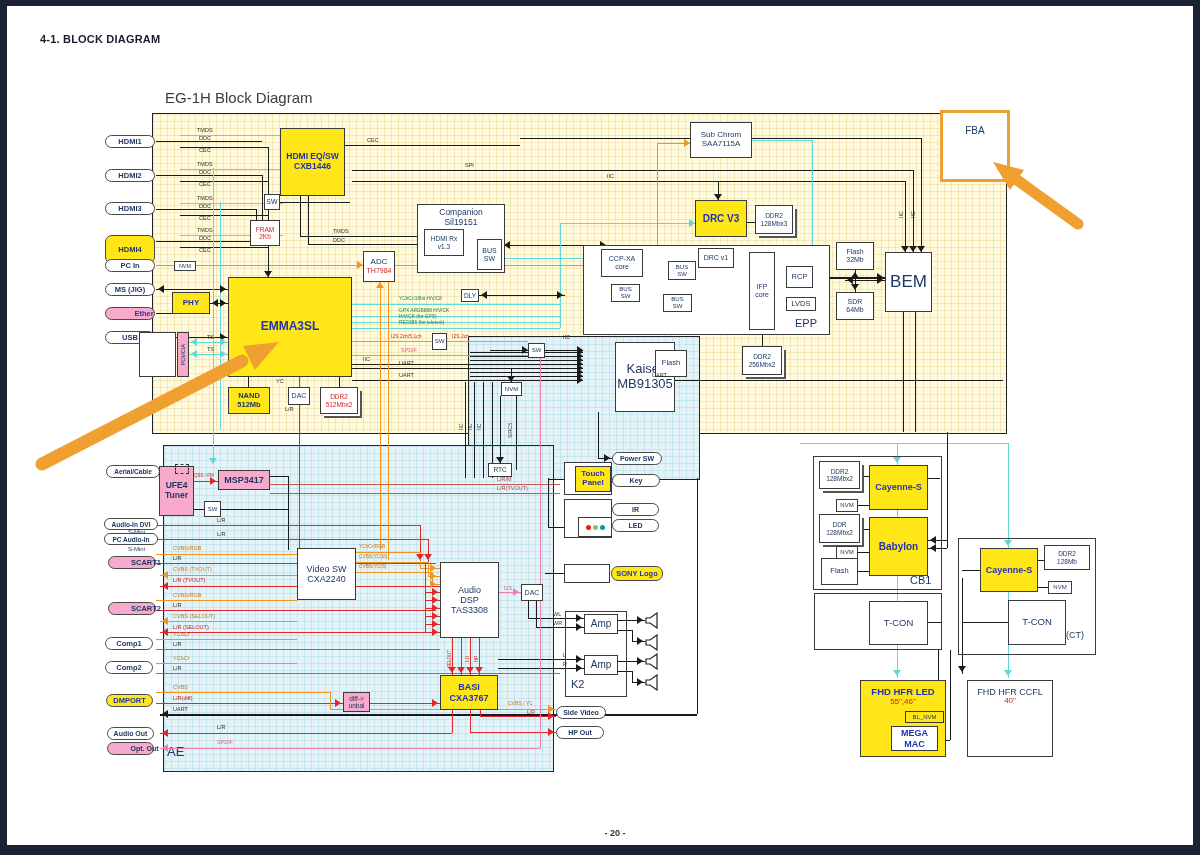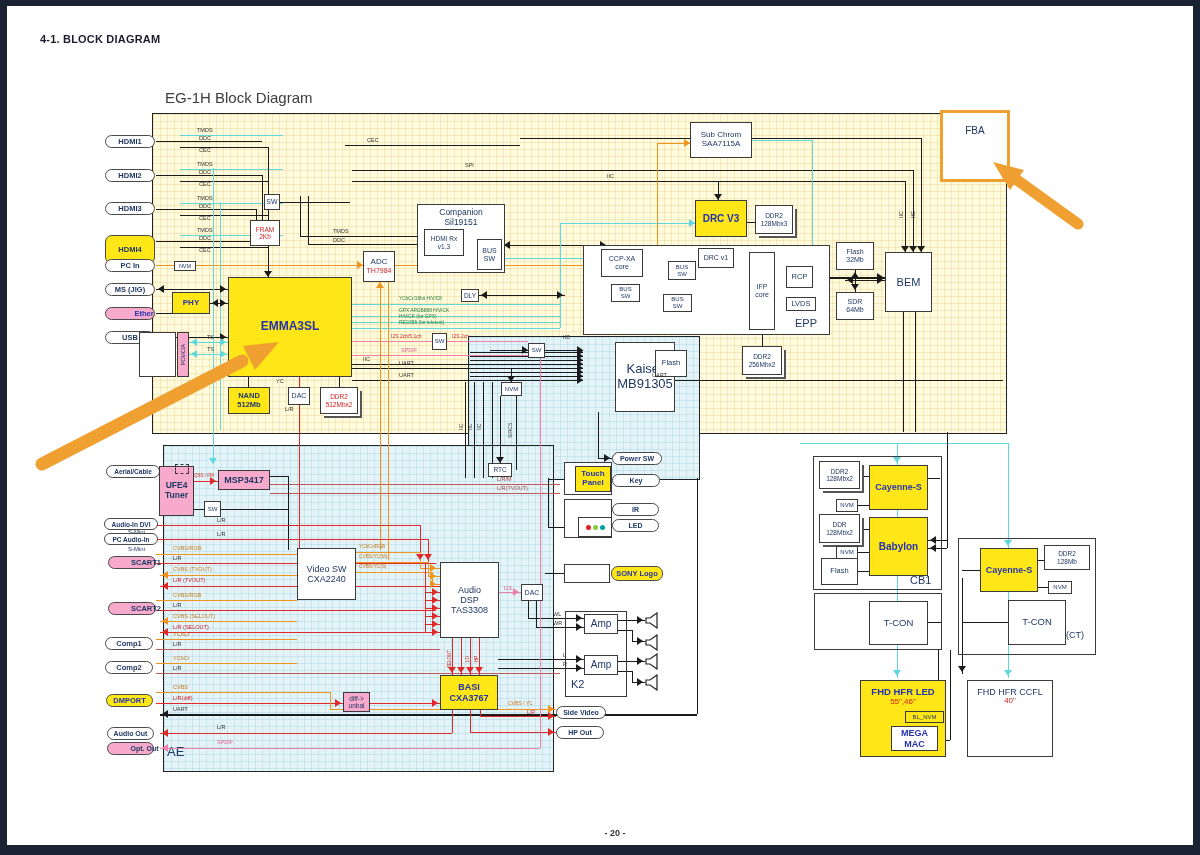--- a/index.html
+++ b/index.html
@@ -372,20 +372,22 @@
   <div class="pill" style="left:97px;top:527px;width:54px;height:12px;font-size:6.5px;">PC Audio-In</div>
   <div class="lbl ln" style="left:121px;top:540px;font-size:6px;">S-Mini</div>
   <div class="pill pp" style="left:101px;top:550px;width:48px;height:13px;">SCART1</div>
   <div class="pill pp" style="left:101px;top:596px;width:48px;height:13px;">SCART2</div>
   <div class="pill" style="left:98px;top:631px;width:48px;height:13px;">Comp1</div>
   <div class="pill" style="left:98px;top:655px;width:48px;height:13px;">Comp2</div>
   <div class="pill py" style="left:99px;top:688px;width:47px;height:13px;color:#2333B0;">DMPORT</div>
   <div class="pill" style="left:100px;top:721px;width:47px;height:13px;font-size:7px;">Audio Out</div>
   <div class="pill pp" style="left:100px;top:736px;width:47px;height:13px;font-size:7px;">Opt. Out</div>
 
+  <div class="bx yellow big" style="left:273px;top:122px;width:65px;height:68px;font-size:8.5px;">HDMI EQ/SW
+CXB1446</div>
   <div class="bx" style="left:257px;top:188px;width:16px;height:16px;">SW</div>
   <div class="bx red" style="left:243px;top:214px;width:30px;height:26px;font-size:6.5px;">FRAM
 2Kb</div>
   <div class="bx" style="left:410px;top:198px;width:88px;height:69px;align-items:flex-start;font-size:8.5px;padding-top:3px;">Companion
 Sil19151</div>
   <div class="bx" style="left:417px;top:223px;width:40px;height:27px;font-size:6.5px;">HDMI Rx
 v1.3</div>
   <div class="bx" style="left:470px;top:233px;width:25px;height:31px;">BUS
 SW</div>
   <div class="bx" style="left:454px;top:283px;width:18px;height:13px;font-size:6.5px;">DLY</div>
@@ -414,21 +416,21 @@
 SW</div>
   <div class="bx" style="left:656px;top:288px;width:29px;height:18px;font-size:6px;">BUS
 SW</div>
   <div class="bx stk" style="left:735px;top:340px;width:40px;height:29px;font-size:6.5px;">DDR2
 256Mbx2</div>
 
   <div class="bx" style="left:829px;top:236px;width:38px;height:28px;">Flash
 32Mb</div>
   <div class="bx" style="left:829px;top:286px;width:38px;height:28px;">SDR
 64Mb</div>
-  <div class="bx" style="left:878px;top:246px;width:47px;height:60px;font-size:11px;">BEM</div>
+  <div class="bx" style="left:878px;top:246px;width:47px;height:60px;font-size:17px;">BEM</div>
 
   <div class="bx yellow big" style="left:221px;top:271px;width:124px;height:100px;font-size:12px;">EMMA3SL</div>
   <div class="bx" style="left:132px;top:326px;width:37px;height:45px;"></div>
   <div class="bx pinkbx" style="left:170px;top:326px;width:12px;height:45px;">
     <span class="vtxt" style="font-size:5.5px;">PCMCIA</span>
   </div>
   <div class="bx yellow" style="left:165px;top:286px;width:38px;height:22px;font-weight:700;color:#2333B0;font-size:8px;">PHY</div>
   <div class="bx" style="left:167px;top:255px;width:22px;height:10px;font-size:5.5px;">NVM</div>
   <div class="bx yellow" style="left:221px;top:381px;width:42px;height:27px;font-weight:700;font-size:7.5px;">NAND
 512Mb</div>

